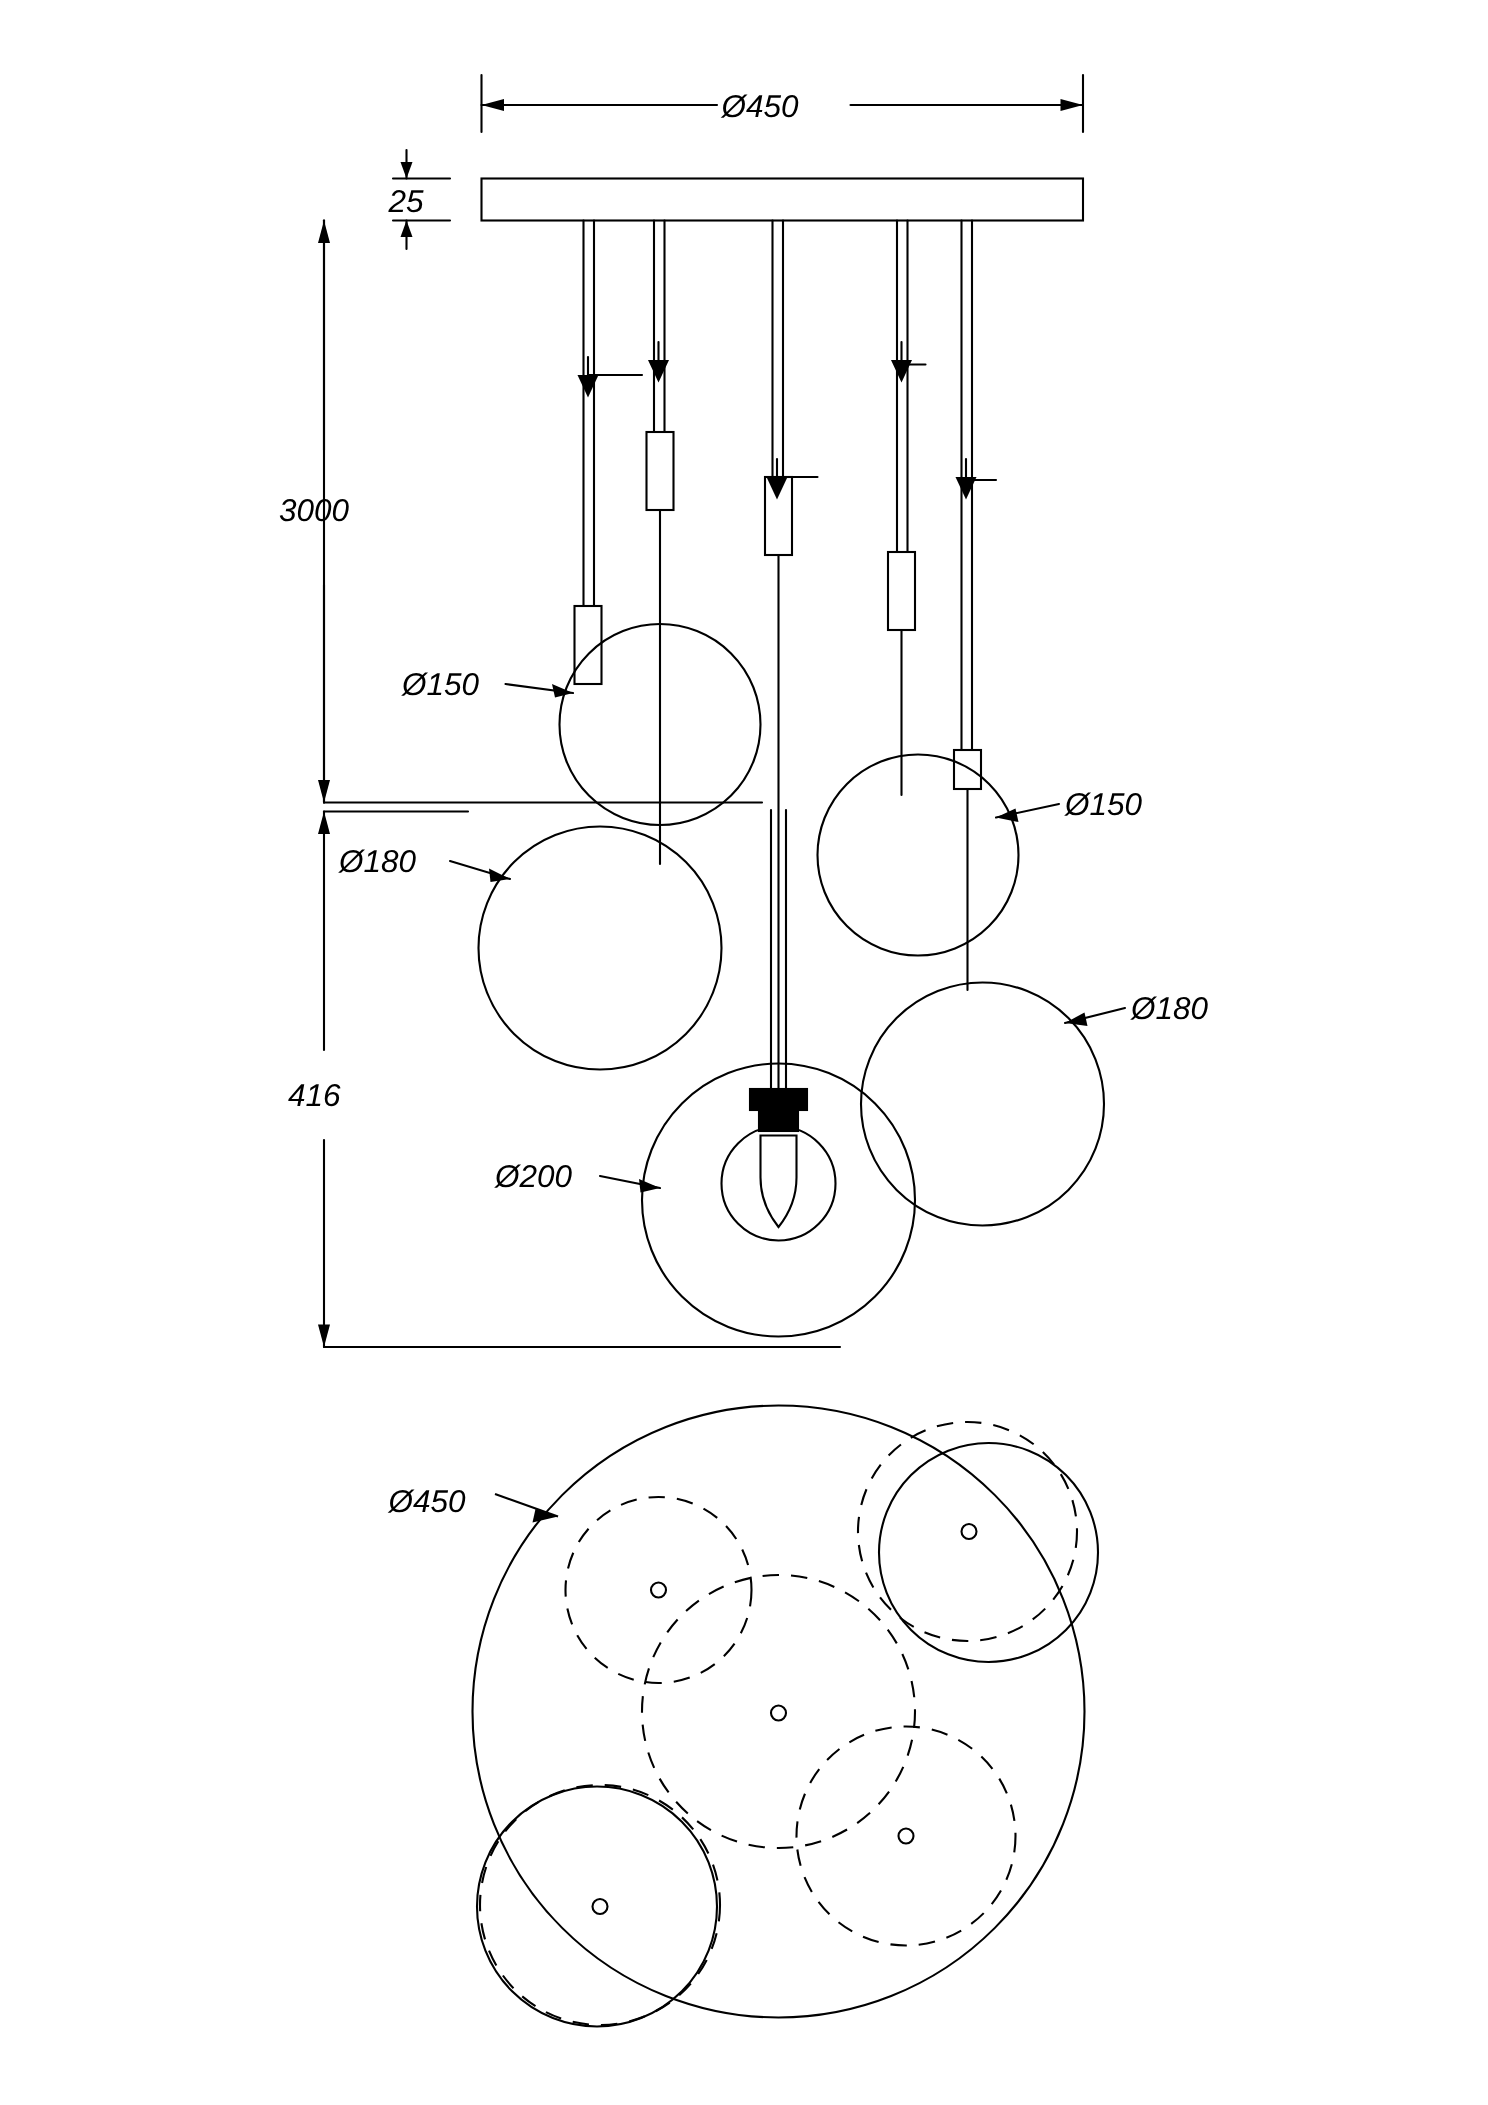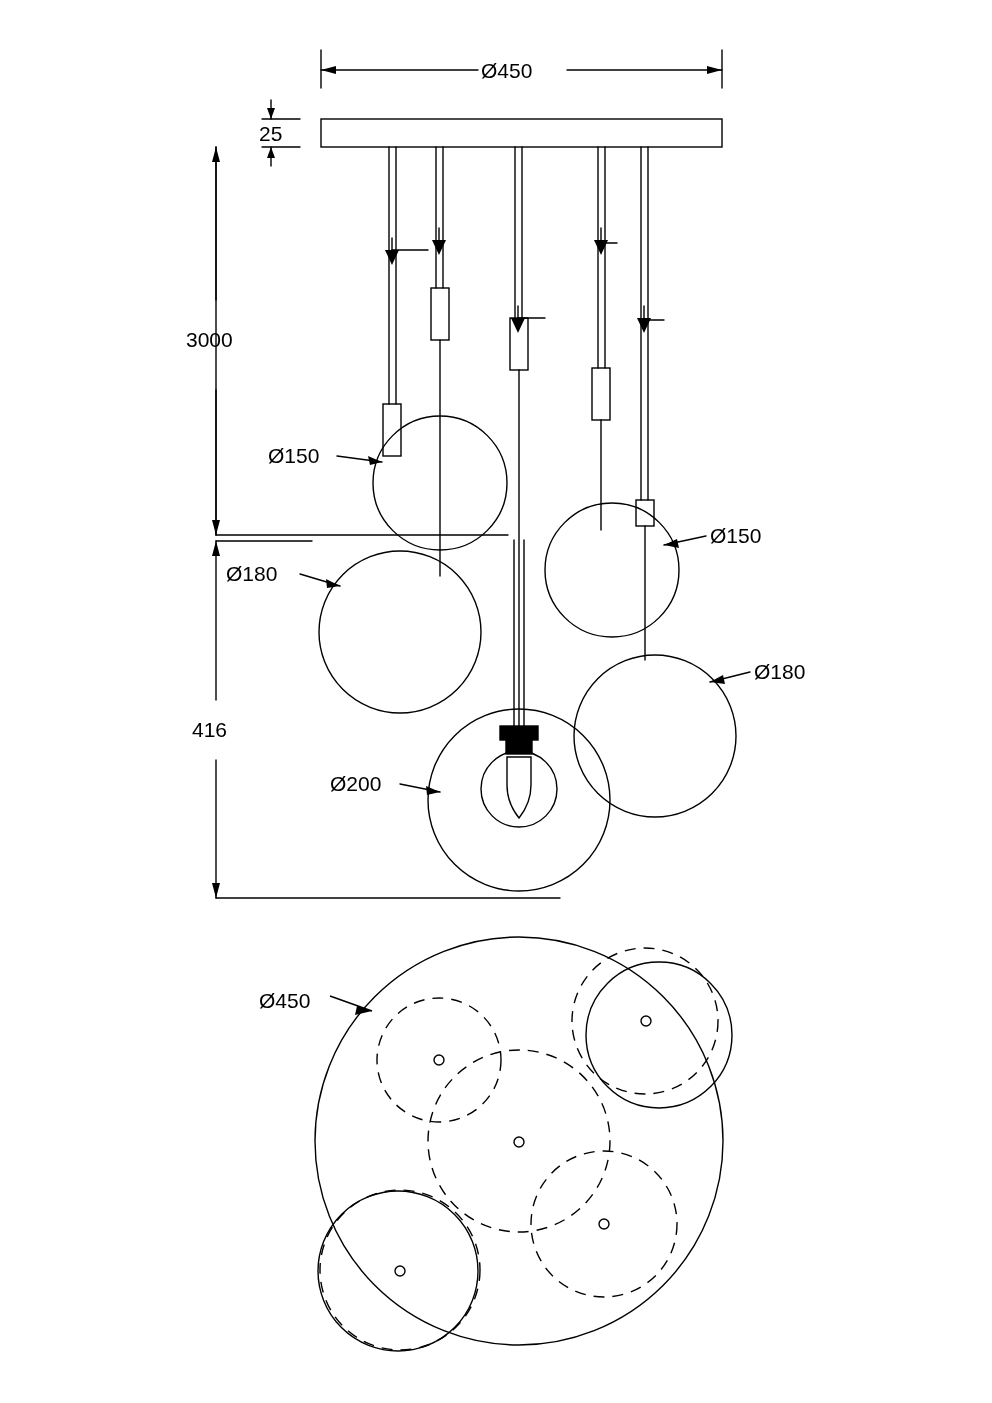--- a/index.html
+++ b/index.html
@@ -11,20 +11,21 @@
     width: 992px;
     height: 1403px;
     font-family: "Liberation Sans", sans-serif;
     color: #000000;
     overflow: hidden;
   }
   #sheet {
     position: relative;
     width: 992px;
     height: 1403px;
+    font-style: italic;
   }
   #sheet svg {
     position: absolute;
     left: 0;
     top: 0;
   }
   .dim-label {
     font-family: "Liberation Sans", sans-serif;
     font-size: 21px;
     fill: #000000;

